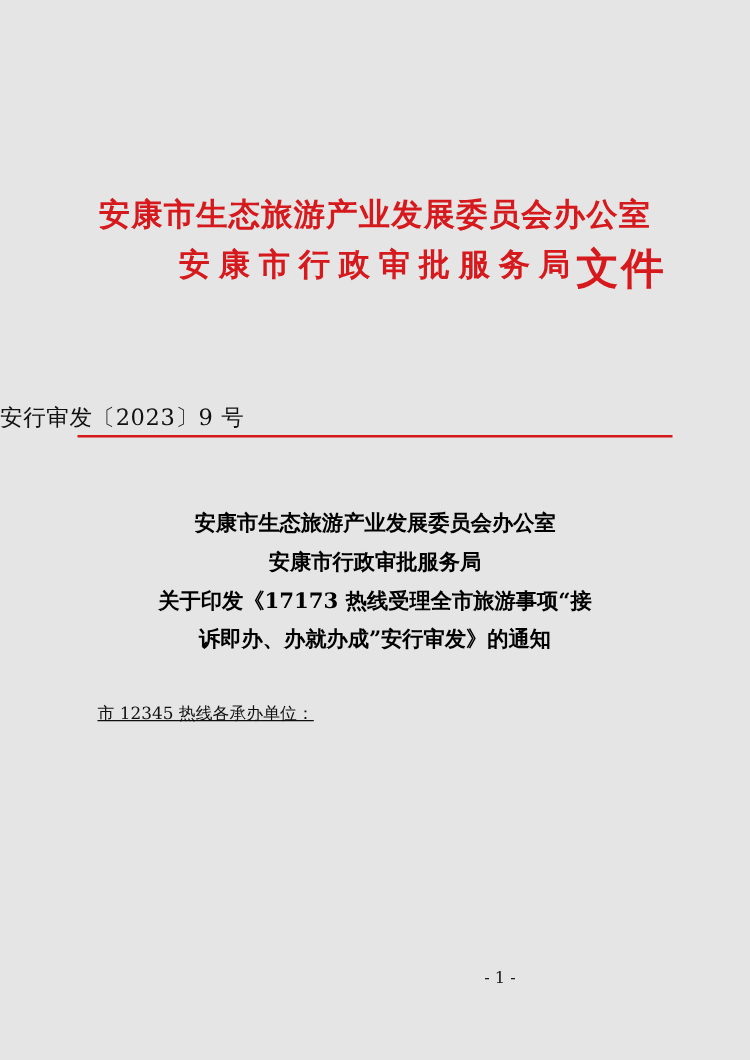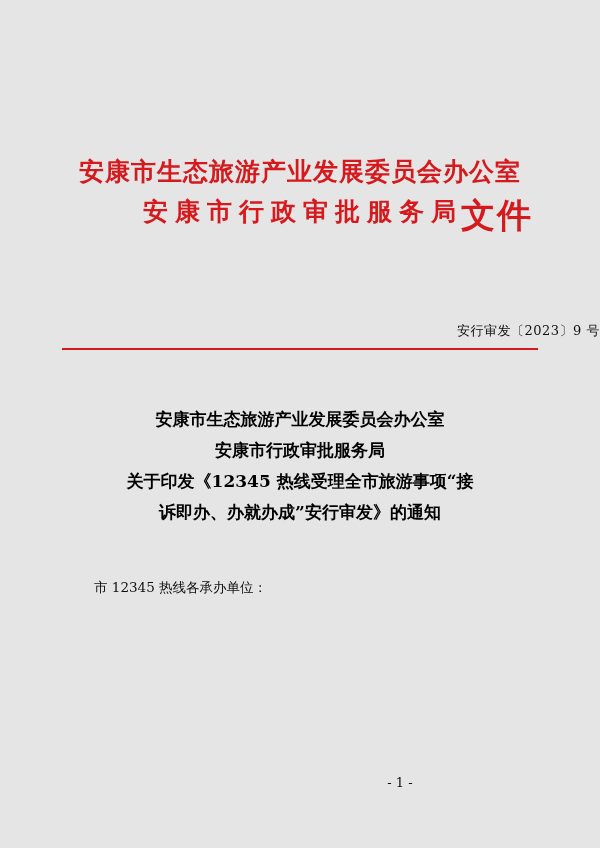--- a/index.html
+++ b/index.html
@@ -62,23 +62,23 @@
     white-space: nowrap;
     margin-top: 12px;
   }
 
   
   .docnum {
     position: absolute;
     left: 0;
     top: 322px;
     width: 600px;
-    text-align: right;
+    text-align: left;
     color: #111;
-    font-size: 13px;
+    font-size: 18px;
     letter-spacing: 0.5px;
     font-family: "DejaVu Serif", "Liberation Serif", serif;
   }
 
   
   .red-rule {
     position: absolute;
     left: 62px;
     top: 348px;
     width: 476px;
@@ -109,21 +109,22 @@
     left: 78px;
     top: 556px;
     width: 448px;
     color: #101010;
     font-size: 13.5px;
     line-height: 31px;
     font-family: "DejaVu Serif", "Liberation Serif", serif;
     text-align: justify;
   }
   .body-text p {
-    margin: 16px;
+    margin: 0;
+    text-decoration: underline;
   }
   .body-text p.indent {
     text-indent: 28px;
   }
 
   
   .page-number {
     position: absolute;
     left: 0;
     top: 775px;
@@ -149,21 +150,21 @@
     </div>
   </div>
 
   <div class="docnum">安行审发〔2023〕9 号</div>
 
   <div class="red-rule"></div>
 
   <div class="title-block">
     <div class="tline">安康市生态旅游产业发展委员会办公室</div>
     <div class="tline">安康市行政审批服务局</div>
-    <div class="tline">关于印发《12345 热线受理全市旅游事项“接</div>
+    <div class="tline">关于印发《17173 热线受理全市旅游事项“接</div>
     <div class="tline">诉即办、办就办成”安行审发》的通知</div>
   </div>
 
   <div class="body-text">
     <p>市 12345 热线各承办单位：</p>
   </div>
 
   <div class="page-number">- 1 -</div>
 
 </div>

